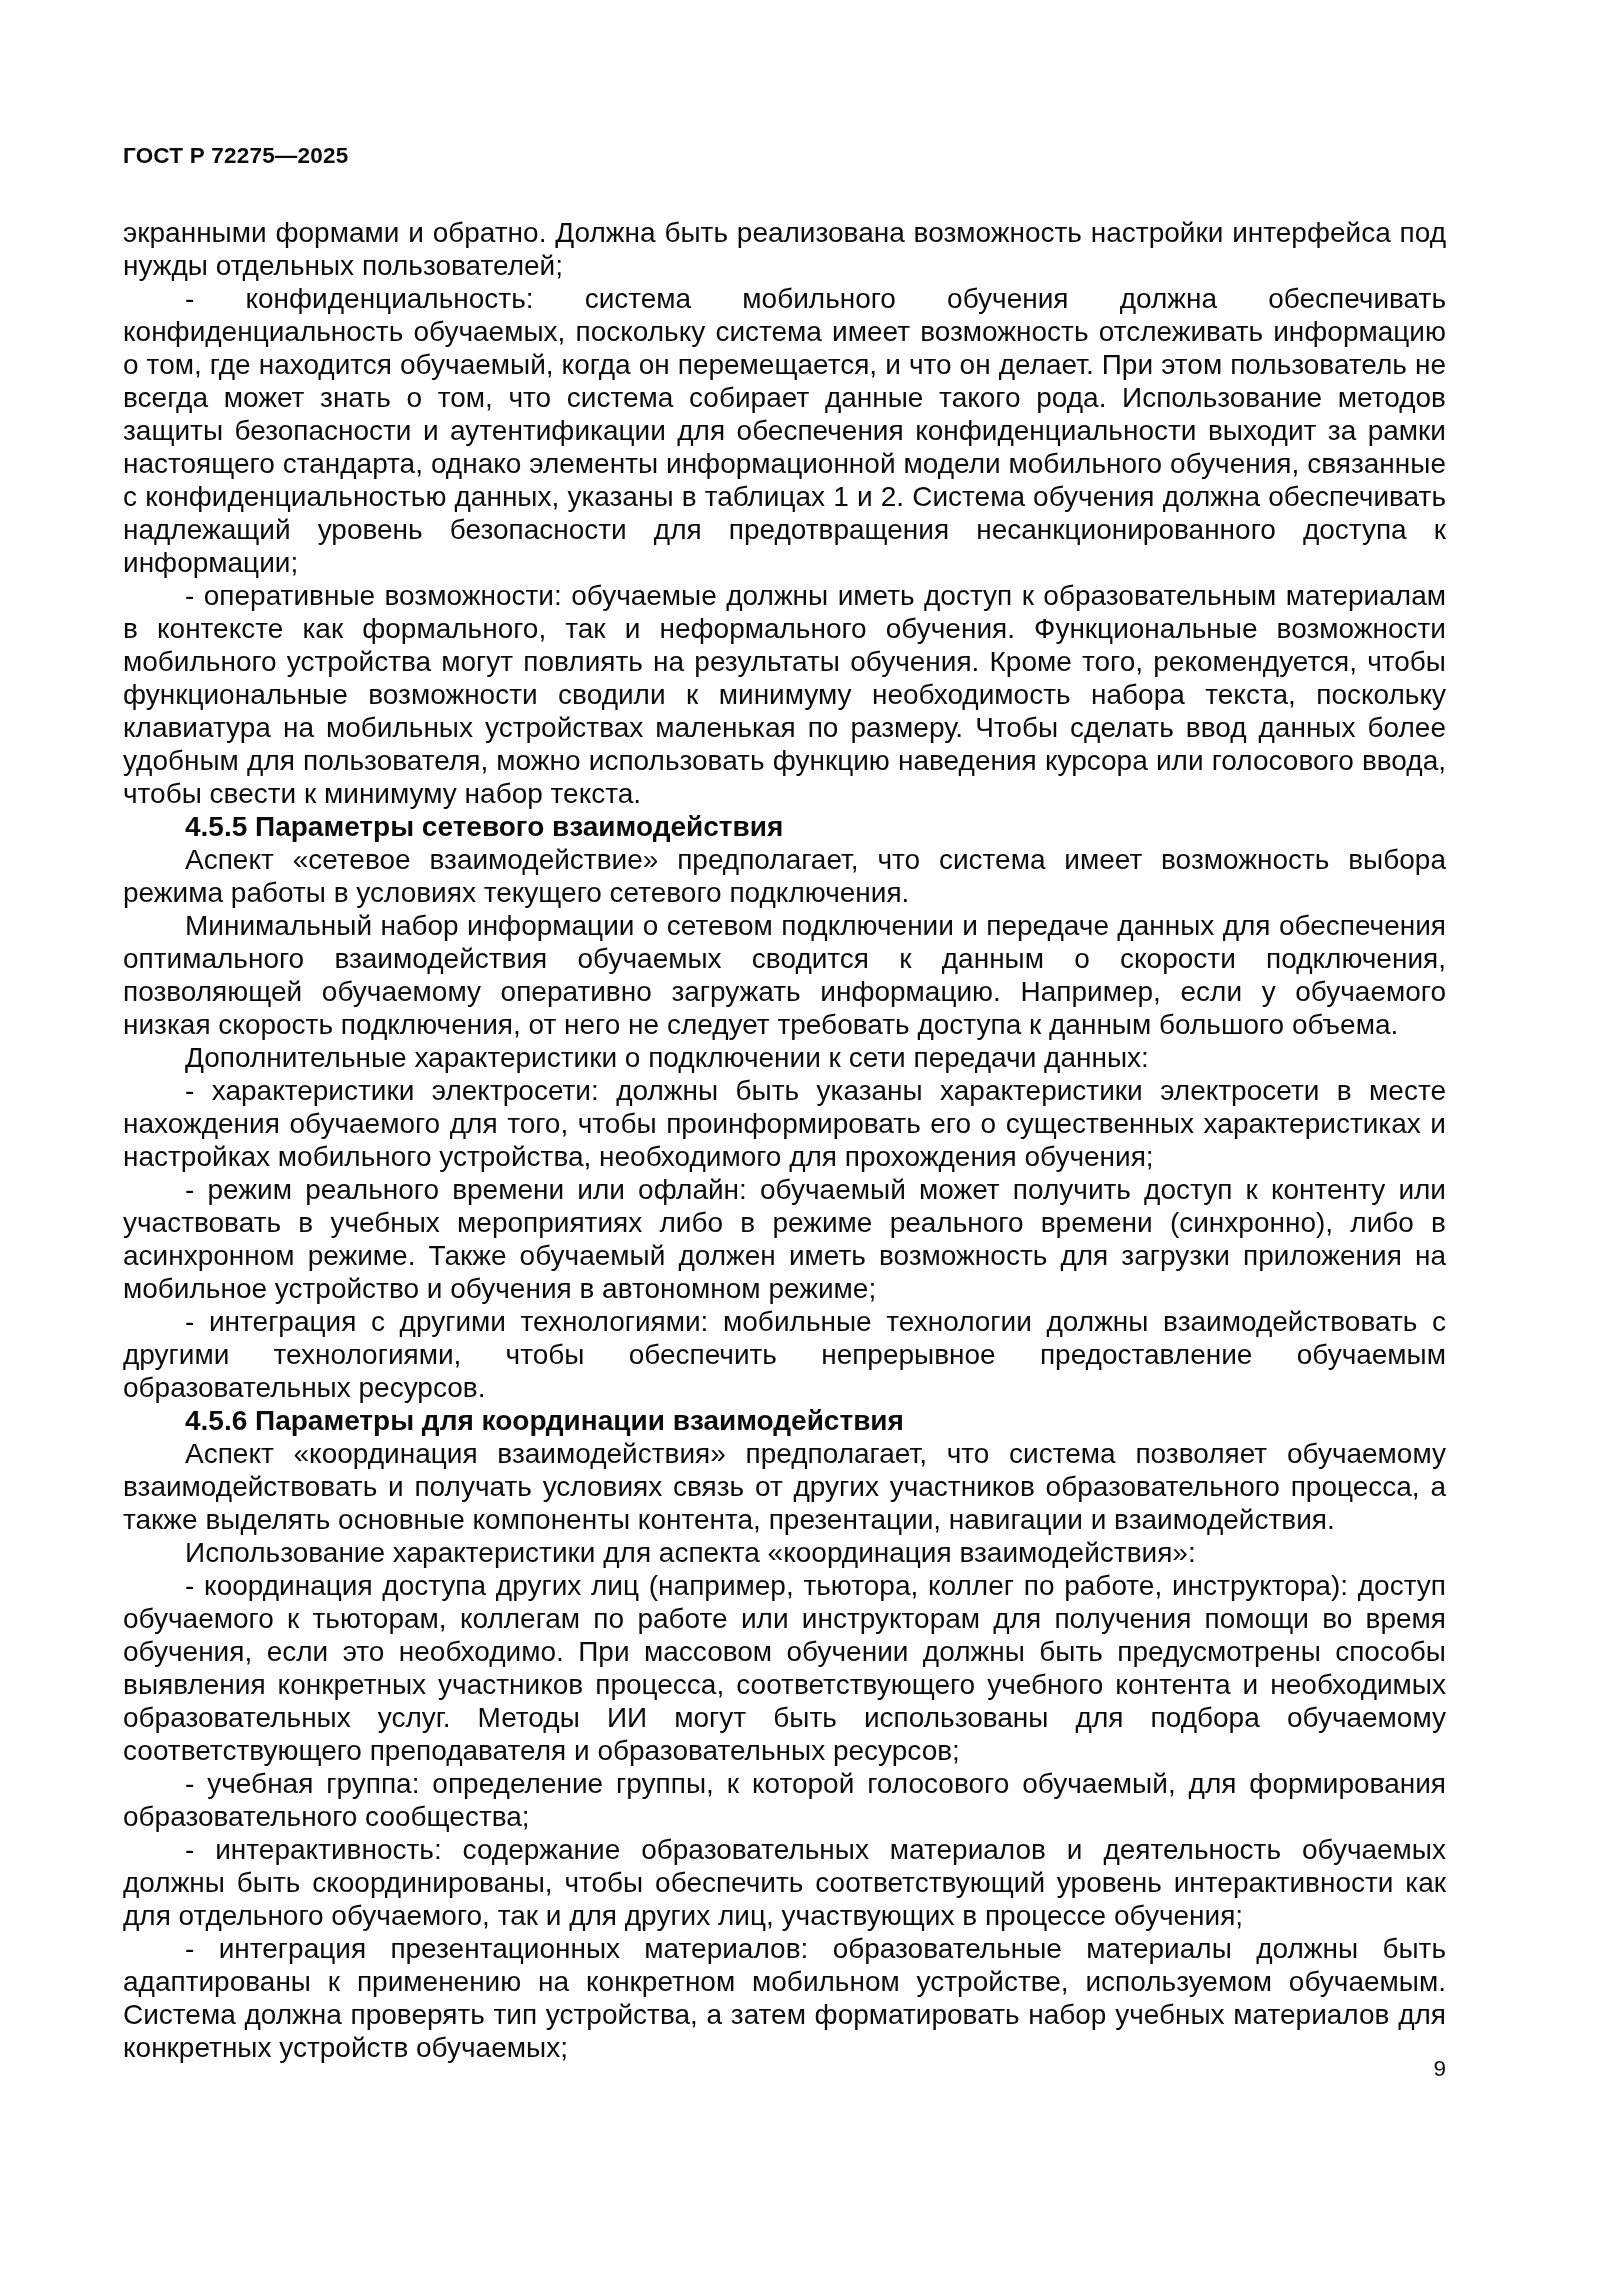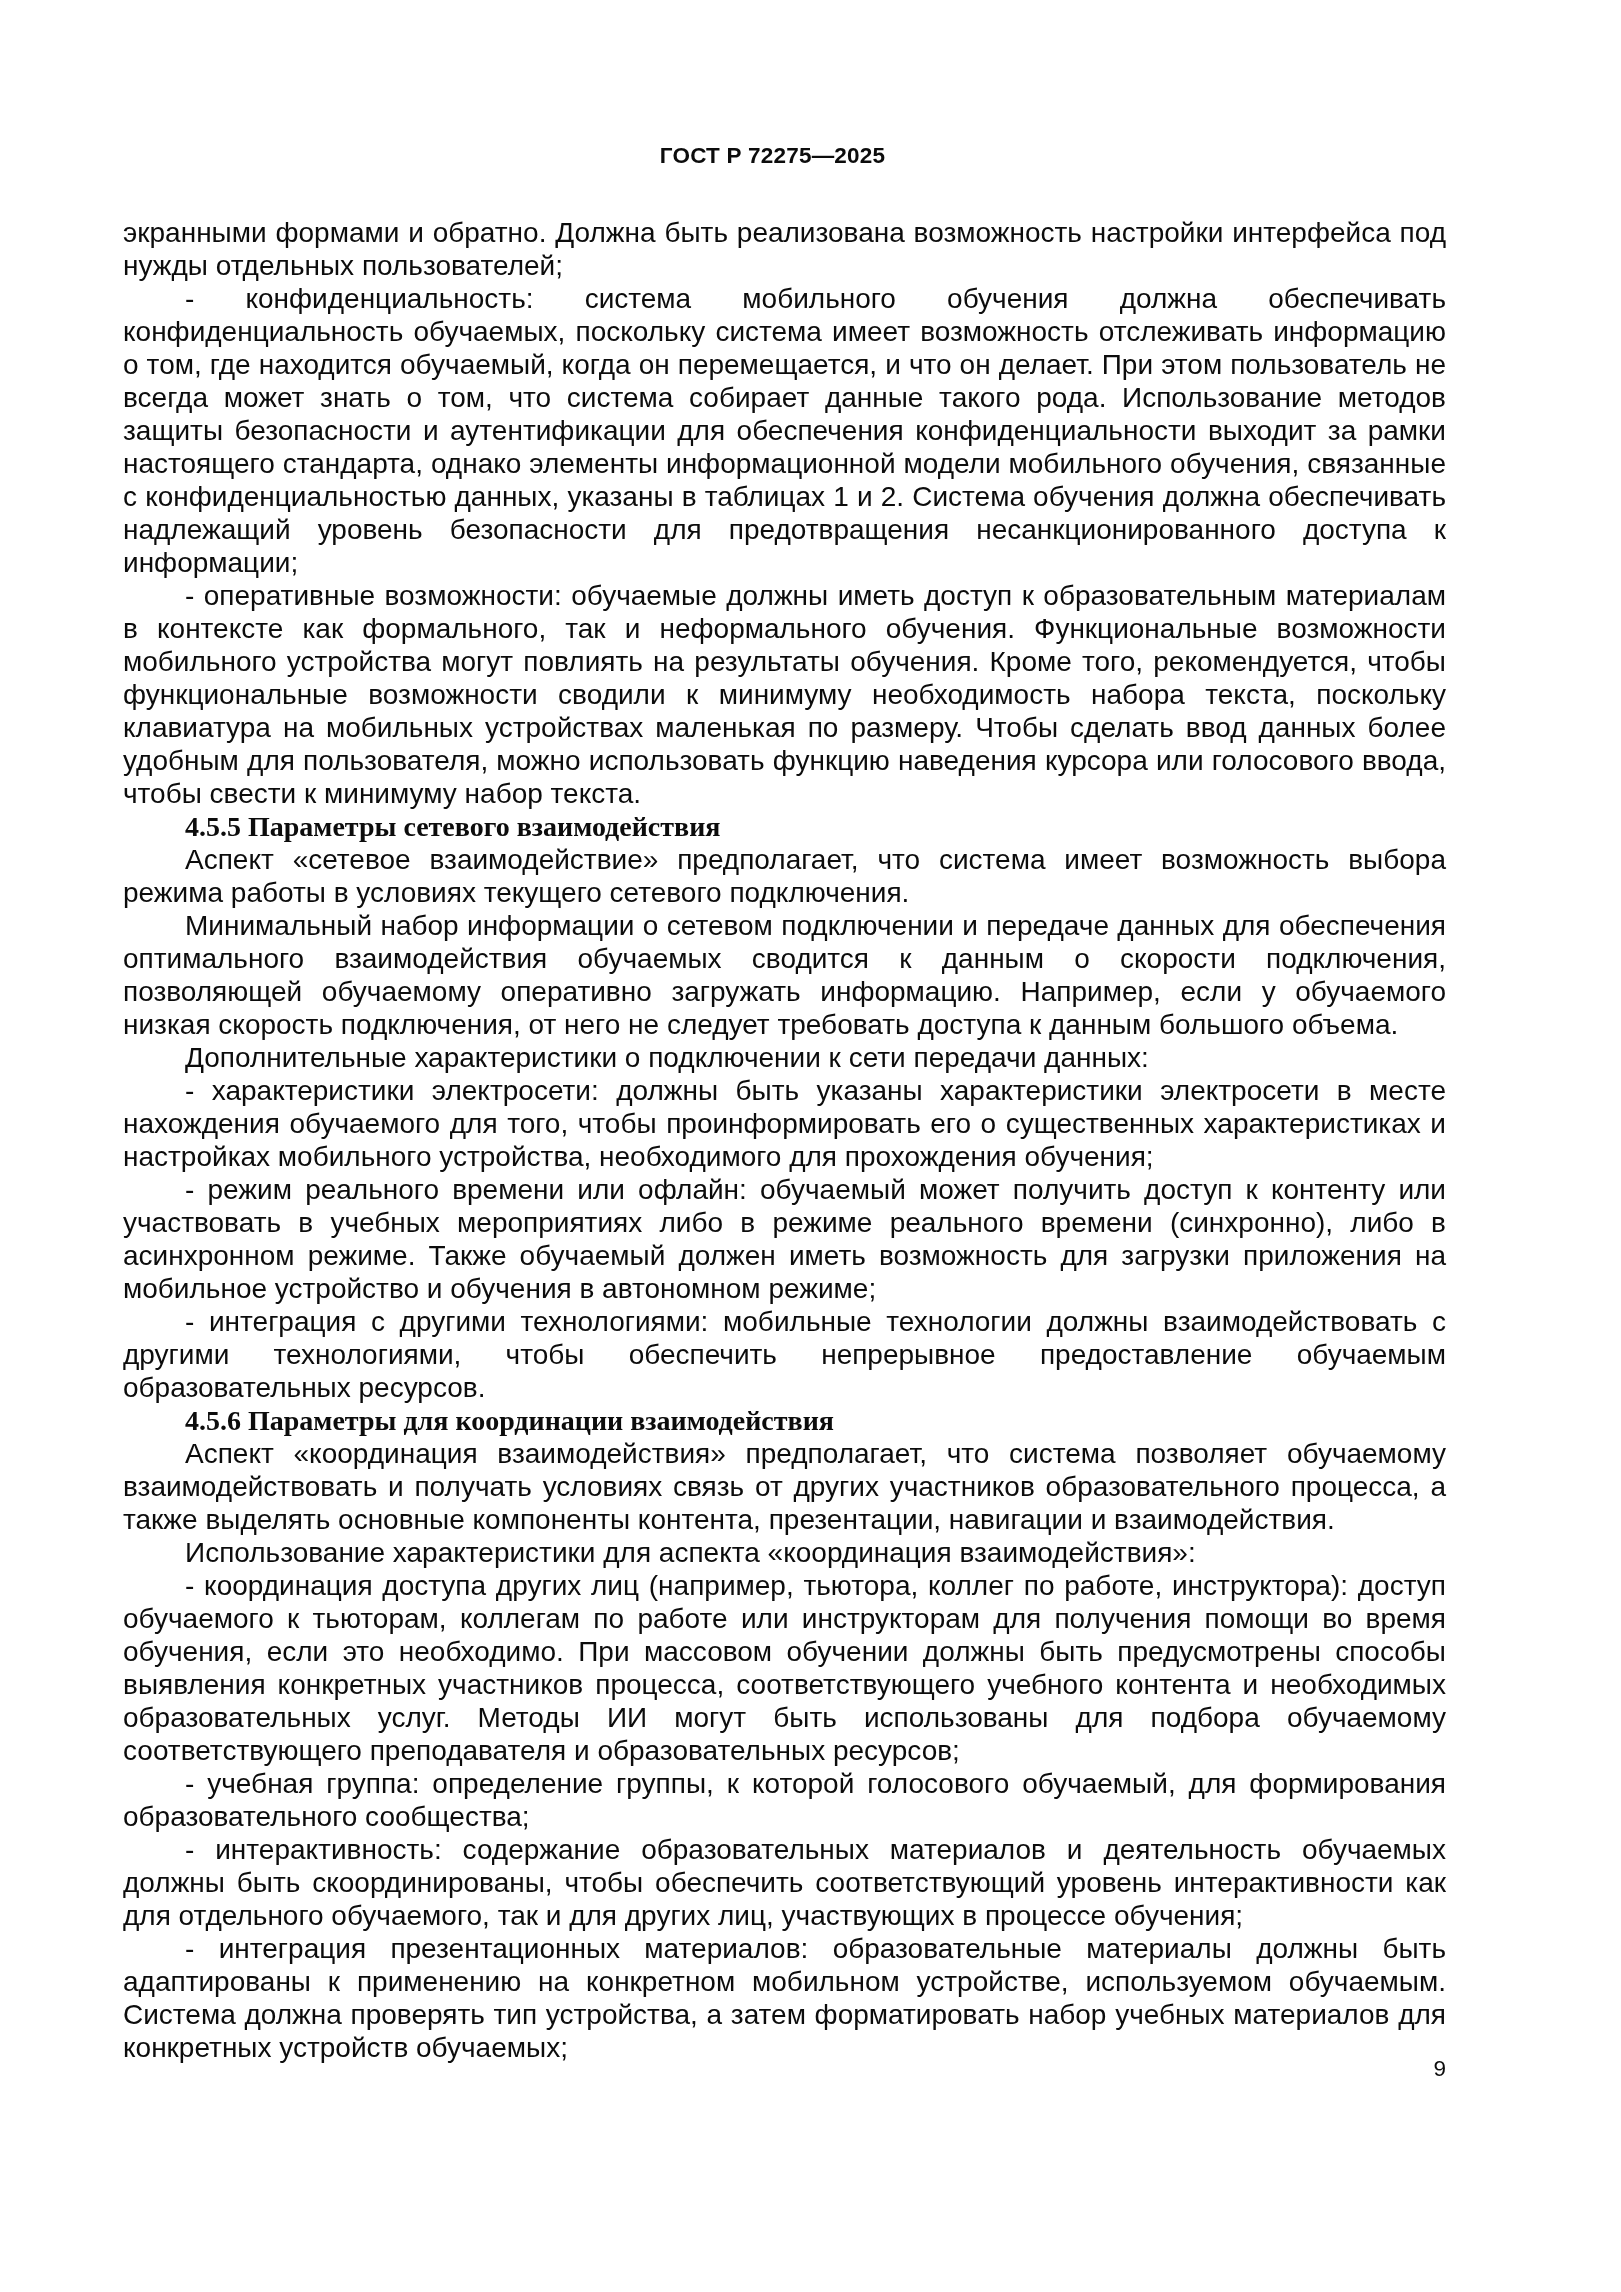--- a/index.html
+++ b/index.html
@@ -14,23 +14,23 @@
     width: 1621px;
     height: 2293px;
     background: #ffffff;
     font-family: "Liberation Sans", sans-serif;
     color: #0c0c0c;
     overflow: hidden;
   }
   .doc-header {
     position: absolute;
     top: 143px;
-    left: 111px;
+    left: 123px;
     width: 1323px;
-    text-align: center;
+    text-align: left;
     font-size: 22.5px;
     font-weight: 700;
     letter-spacing: 0.2px;
   }
   .doc-content {
     position: absolute;
     top: 216px;
     left: 123px;
     width: 1323px;
     font-size: 28px;
@@ -40,21 +40,20 @@
   .doc-content p {
     margin: 0;
     padding: 0;
     text-indent: 62px;
   }
   .doc-content p.continuation {
     text-indent: 0;
   }
   .doc-content p.heading {
     font-weight: 700;
-    font-family: Liberation Serif, serif;
   }
   .doc-footer {
     position: absolute;
     top: 2056px;
     left: 123px;
     width: 1323px;
     text-align: right;
     font-size: 22.5px;
   }
 </style>

